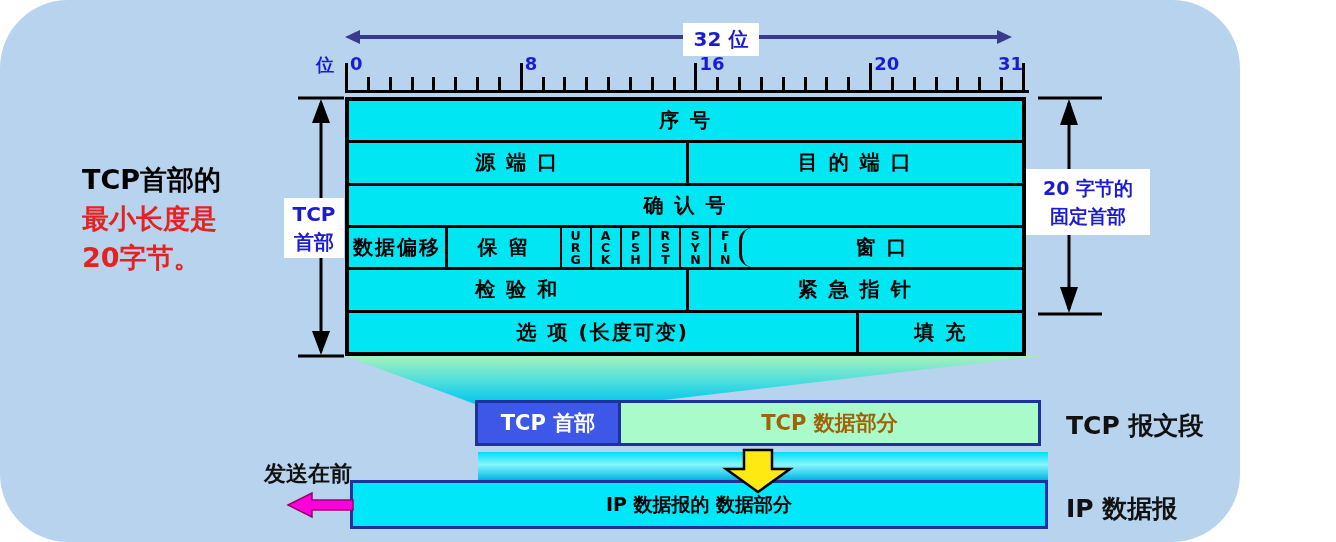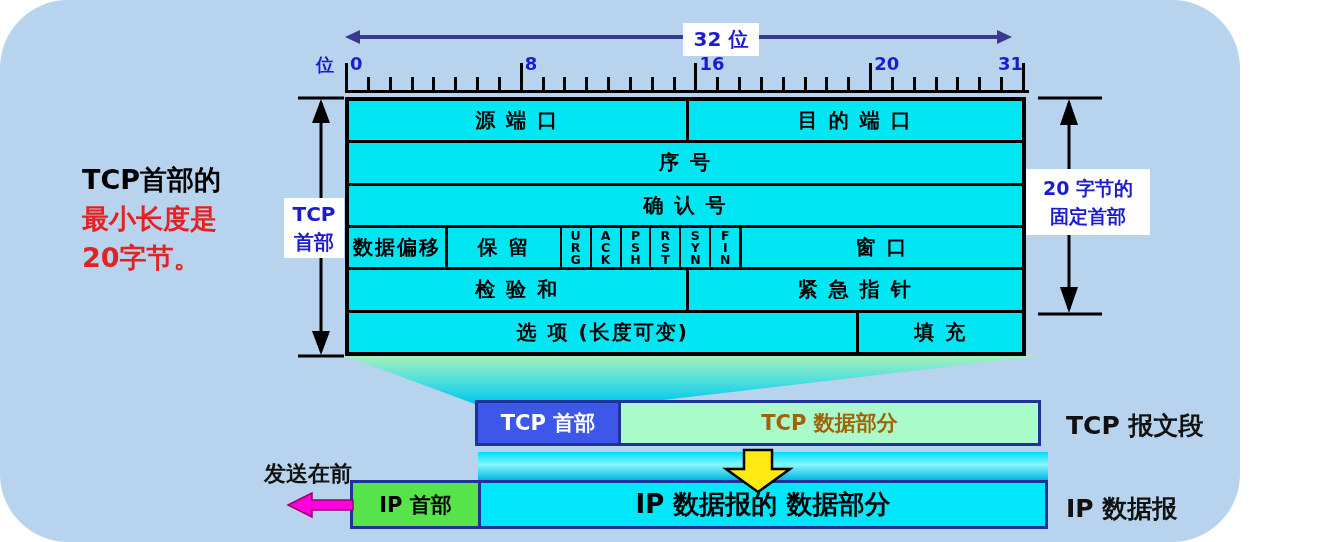--- a/index.html
+++ b/index.html
@@ -86,21 +86,21 @@
   #ip-bar{
     position:absolute; left:350px; top:480px; width:698px; height:49px;
     box-sizing:border-box; border:3px solid #1f3299; display:flex; z-index:3;
   }
   #ip-bar .hdr{
     flex:0 0 125px; background:#57e44b; color:#000; border-right:3px solid #1f3299;
     display:flex; align-items:center; justify-content:center; font-weight:bold; font-size:21px;
   }
   #ip-bar .dat{
     flex:1; background:#00e7fa; color:#000;
-    display:flex; align-items:center; justify-content:center; font-weight:bold; font-size:26px;
+    display:flex; align-items:center; justify-content:center; font-weight:bold; font-size:19px;
   }
   
   .side-lbl{position:absolute; color:#111; font-weight:bold; font-size:25px;}
   #tcp-seg-lbl{left:1066px; top:409px;}
   #ip-dg-lbl{left:1066px; top:492px;}
   #send-first{position:absolute; left:264px; top:459px; color:#111; font-weight:bold; font-size:22px;}
   .arrow-svg{position:absolute; z-index:4;}
 </style>
 </head>
 <body>
@@ -158,25 +158,25 @@
     </div>
 
   <div id="note">
     <div class="blk">TCP首部的</div>
     <div class="red">最小长度是</div>
     <div class="red">20字节。</div>
   </div>
 
   <div id="tbl">
       <div class="t-row">
+        <div class="t-cell" style="flex: 0 0 100%;">序  号</div>
+      </div>
+      <div class="t-row">
         <div class="t-cell" style="flex: 0 0 50%;">源 端 口</div>
         <div class="t-cell" style="flex: 0 0 50%;">目 的 端 口</div>
-      </div>
-      <div class="t-row">
-        <div class="t-cell" style="flex: 0 0 100%;">序  号</div>
       </div>
       <div class="t-row">
         <div class="t-cell" style="flex: 0 0 100%;">确  认  号</div>
       </div>
       <div class="t-row">
         <div class="t-cell" style="flex: 0 0 14.3%;">数据偏移</div>
         <div class="t-cell" style="flex: 0 0 17%;">保  留</div>
         <div class="t-cell flag" style="flex: 0 0 4.45%;">U
 R
 G</div>
@@ -188,21 +188,21 @@
 H</div>
         <div class="t-cell flag" style="flex: 0 0 4.45%;">R
 S
 T</div>
         <div class="t-cell flag" style="flex: 0 0 4.45%;">S
 Y
 N</div>
         <div class="t-cell flag" style="flex: 0 0 4.45%;">F
 I
 N</div>
-        <div class="t-cell" style="flex: 0 0 42%;">窗  口</div>
+        <div class="t-cell" style="flex: 0 0 42%; border-radius: 13px;">窗  口</div>
       </div>
       <div class="t-row">
         <div class="t-cell" style="flex: 0 0 50%;">检 验 和</div>
         <div class="t-cell" style="flex: 0 0 50%;">紧 急 指 针</div>
       </div>
       <div class="t-row">
         <div class="t-cell" style="flex: 0 0 75.4%;">选 项  (长度可变)</div>
         <div class="t-cell" style="flex: 0 0 24.6%;">填 充</div>
       </div>
     </div>
@@ -234,21 +234,20 @@
     <div class="dat">TCP 数据部分</div>
   </div>
   <div class="side-lbl" id="tcp-seg-lbl">TCP 报文段</div>
 
   <div id="strip"></div>
   <svg class="arrow-svg" style="left:722px; top:448px;" width="72" height="46" viewBox="0 0 72 46">
     <polygon points="22,2 50,2 50,21 68,21 36,44 4,21 22,21" fill="#ffe912" stroke="#000" stroke-width="2.5" stroke-linejoin="miter"></polygon>
   </svg>
 
   <div id="ip-bar">
-    <div class="hdr">IP 首部</div>
     <div class="dat">IP 数据报的 数据部分</div>
   </div>
   <div class="side-lbl" id="ip-dg-lbl">IP 数据报</div>
 
   <div id="send-first">发送在前</div>
   <svg class="arrow-svg" style="left:286px; top:491px;" width="68" height="28" viewBox="0 0 68 28">
     <polygon points="2,14 26,2 26,9 67,9 67,19 26,19 26,26" fill="#ff00dd" stroke="#99006f" stroke-width="1.5" stroke-linejoin="miter"></polygon>
   </svg>
 </div>
 

